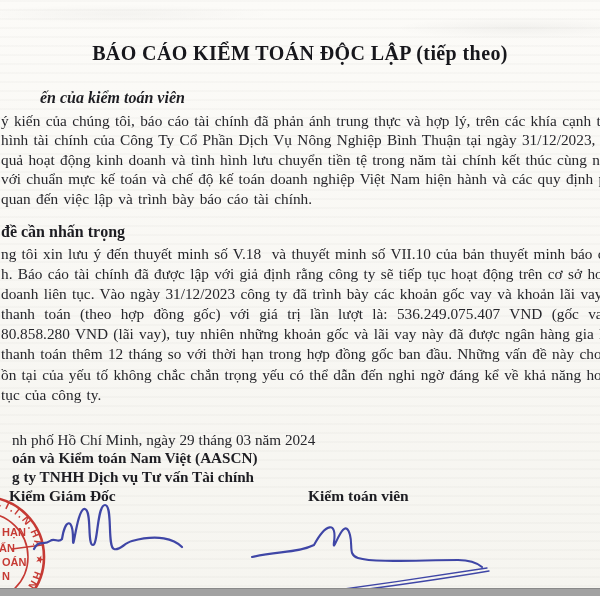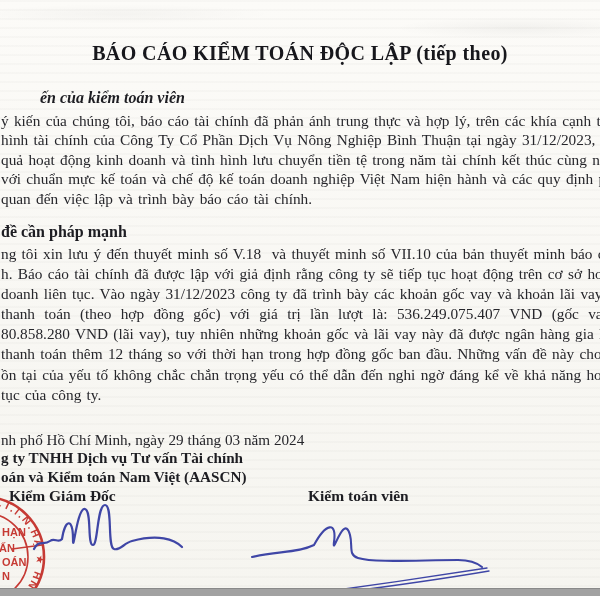--- a/index.html
+++ b/index.html
@@ -27,21 +27,21 @@
   .sec-heading.italic{ font-style:italic; }
   #h1{ top:89px;margin-left:39px; }
   #h2{ top:223px; }
   .para{ position:absolute; left:1px; }
   .line{ white-space:pre; font-size:15.3px; word-spacing:1.5px; color:#26262b; }
   #para1{ top:111px; }
   #para1 .line{ line-height:19.4px; }
   #para2{ top:244px; }
   #para2 .line{ line-height:20.1px; }
   .line.wide{ word-spacing:5.5px; }
-  .closing{ position:absolute; left:1px; top:430px; }
+  .closing{ position:absolute; left:12px; top:430px; }
   .closing .date{ font-size:15.2px; white-space:pre; line-height:19px;}
   .closing .bold{ font-weight:bold; font-size:15.2px; white-space:pre; line-height:18.6px; color:#1d1d22;}
   .role-left{
     position:absolute; left:9px; top:487px;
     font-weight:bold; font-size:15.5px; white-space:pre; color:#1d1d22;
   }
   .role-right{
     position:absolute; left:308px; top:487px;
     font-weight:bold; font-size:15.5px; white-space:pre; color:#1d1d22;
   }
@@ -62,37 +62,37 @@
   <div id="h1" class="sec-heading italic">ến của kiểm toán viên</div>
 
   <div id="para1" class="para">
     <div class="line">ý kiến của chúng tôi, báo cáo tài chính đã phản ánh trung thực và hợp lý, trên các khía cạnh trọng yếu</div>
     <div class="line">hình tài chính của Công Ty Cổ Phần Dịch Vụ Nông Nghiệp Bình Thuận tại ngày 31/12/2023, cũng như</div>
     <div class="line">quả hoạt động kinh doanh và tình hình lưu chuyển tiền tệ trong năm tài chính kết thúc cùng ngày, phù</div>
     <div class="line">với chuẩn mực kế toán và chế độ kế toán doanh nghiệp Việt Nam hiện hành và các quy định pháp lý có</div>
     <div class="line">quan đến việc lập và trình bày báo cáo tài chính.</div>
   </div>
 
-  <div id="h2" class="sec-heading">đề cần pháp mạnh</div>
+  <div id="h2" class="sec-heading">đề cần nhấn trọng</div>
 
   <div id="para2" class="para">
     <div class="line">ng tôi xin lưu ý đến thuyết minh số V.18  và thuyết minh số VII.10 của bản thuyết minh báo cáo tài</div>
     <div class="line">h. Báo cáo tài chính đã được lập với giả định rằng công ty sẽ tiếp tục hoạt động trên cơ sở hoạt động</div>
     <div class="line">doanh liên tục. Vào ngày 31/12/2023 công ty đã trình bày các khoản gốc vay và khoản lãi vay đã quá</div>
     <div class="line wide">thanh toán (theo hợp đồng gốc) với giá trị lần lượt là: 536.249.075.407 VND (gốc vay) và</div>
     <div class="line">80.858.280 VND (lãi vay), tuy nhiên những khoản gốc và lãi vay này đã được ngân hàng gia hạn thời</div>
     <div class="line">thanh toán thêm 12 tháng so với thời hạn trong hợp đồng gốc ban đầu. Những vấn đề này cho thấy có</div>
     <div class="line">ồn tại của yếu tố không chắc chắn trọng yếu có thể dẫn đến nghi ngờ đáng kể về khả năng hoạt động</div>
     <div class="line">tục của công ty.</div>
   </div>
 
   <div class="closing">
     <div class="date">nh phố Hồ Chí Minh, ngày 29 tháng 03 năm 2024</div>
+    <div class="bold">oán và Kiểm toán Nam Việt (AASCN)</div>
     <div class="bold">g ty TNHH Dịch vụ Tư vấn Tài chính</div>
-    <div class="bold">oán và Kiểm toán Nam Việt (AASCN)</div>
   </div>
 
   <div class="role-left">Kiểm Giám Đốc</div>
   <div class="role-right">Kiểm toán viên</div>
 
   <svg class="overlay" viewBox="0 0 600 600">
 
     <g>
       <circle cx="-16" cy="557" r="60" fill="none" stroke="#c63a34" stroke-width="2.6"></circle>
       <circle cx="-16" cy="557" r="44" fill="none" stroke="#c63a34" stroke-width="1.6"></circle>

